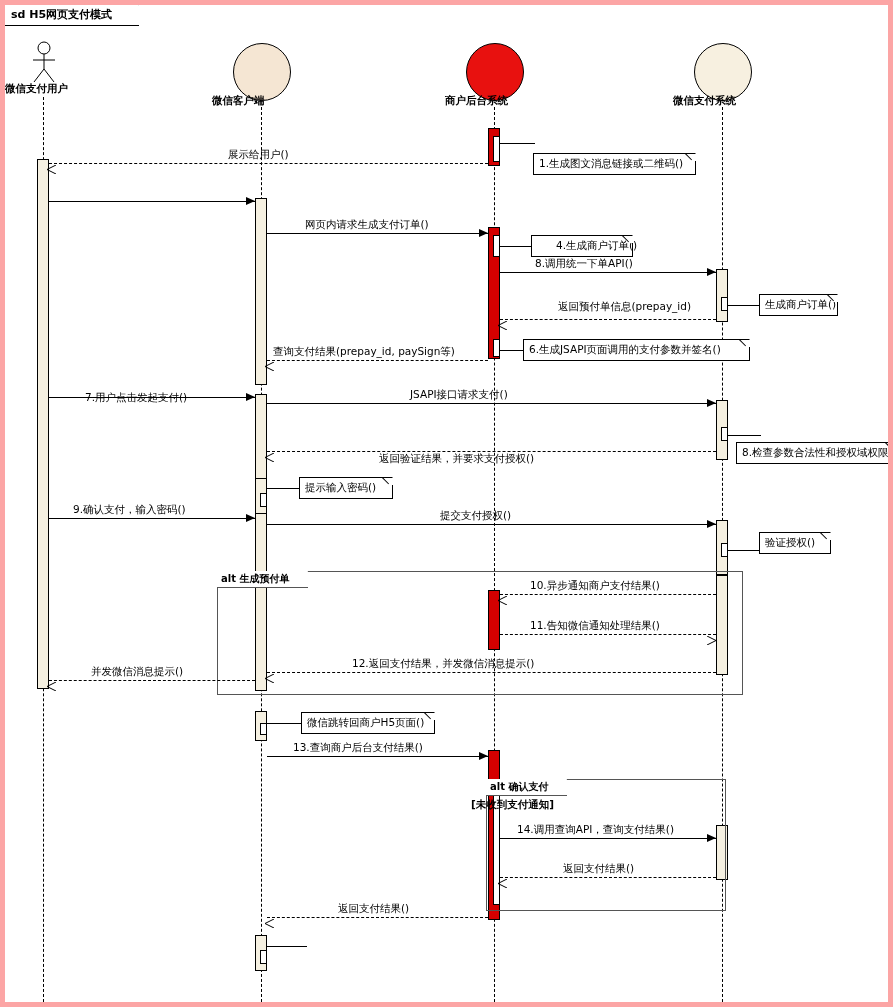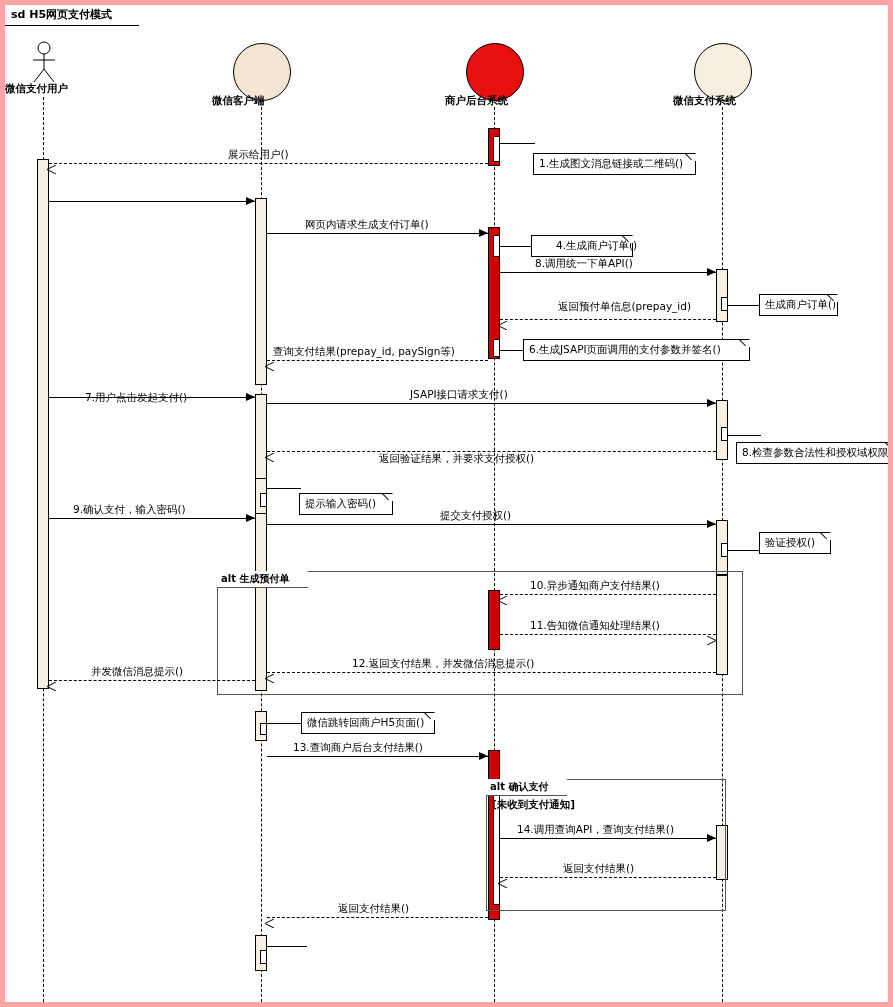--- a/index.html
+++ b/index.html
@@ -339,21 +339,21 @@
 
   <div class="msg-line dashed" style="left:262px;top:446px;width:449px;"></div>
   <div class="arrow-open-l" style="left:260px;top:442px;">
     <svg width="10" height="9" viewBox="0 0 10 9">
         <polyline points="9,0 0,4.5 9,9" fill="none" stroke="#000" stroke-width="1"></polyline>
       </svg>
   </div>
   <div class="msg-label" style="left:374px;top:431px;margin-top:16px;">返回验证结果，并要求支付授权()</div>
 
   <div class="note-conn" style="left:262px;top:483px;width:34px;"></div>
-  <div class="note" style="left:294px;top:472px;width:94px;height:22px;margin-top:16px;">
+  <div class="note" style="left:294px;top:472px;width:94px;height:22px;">
     <span>提示输入密码()</span>
     <div class="fold"></div>
     <div class="foldline"></div>
   </div>
 
   <div class="msg-line" style="left:44px;top:513px;width:206px;"></div>
   <div class="arrow-r" style="left:241px;top:509px;"></div>
   <div class="msg-label" style="left:68px;top:498px;">9.确认支付，输入密码()</div>
 
   <div class="msg-line" style="left:262px;top:519px;width:449px;"></div>
@@ -420,21 +420,21 @@
   <div class="msg-label" style="left:288px;top:736px;">13.查询商户后台支付结果()</div>
 
   <div class="fragment" style="left:481px;top:774px;width:240px;height:132px;"></div>
   <div class="frag-tab" style="left:481px;top:774px;">
     <div class="t">
       <span>alt</span>
       <span>确认支付</span>
     </div>
     <div class="cut"></div>
   </div>
-  <div class="guard" style="left:487px;top:793px;">[未收到支付通知]</div>
+  <div class="guard" style="left:466px;top:793px;">[未收到支付通知]</div>
 
   <div class="msg-line" style="left:495px;top:833px;width:216px;"></div>
   <div class="arrow-r" style="left:702px;top:829px;"></div>
   <div class="msg-label" style="left:512px;top:818px;">14.调用查询API，查询支付结果()</div>
 
   <div class="msg-line dashed" style="left:495px;top:872px;width:216px;"></div>
   <div class="arrow-open-l" style="left:493px;top:868px;">
     <svg width="10" height="9" viewBox="0 0 10 9">
         <polyline points="9,0 0,4.5 9,9" fill="none" stroke="#000" stroke-width="1"></polyline>
       </svg>

